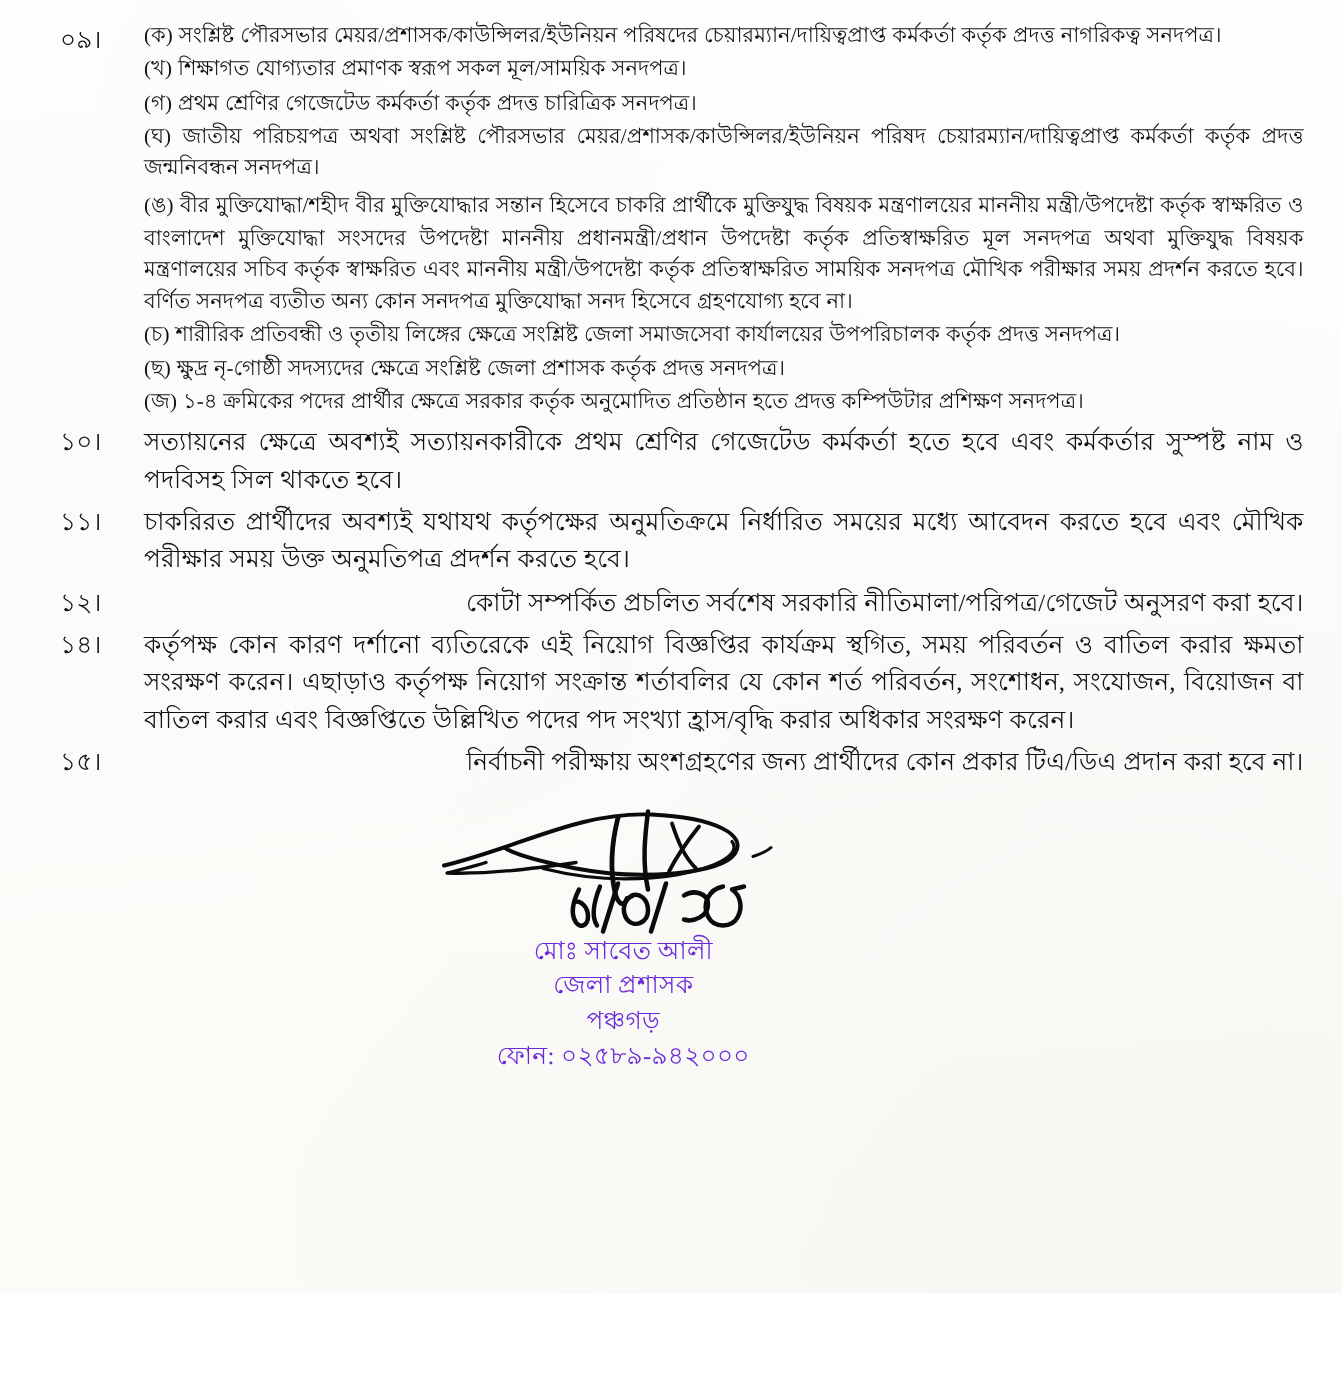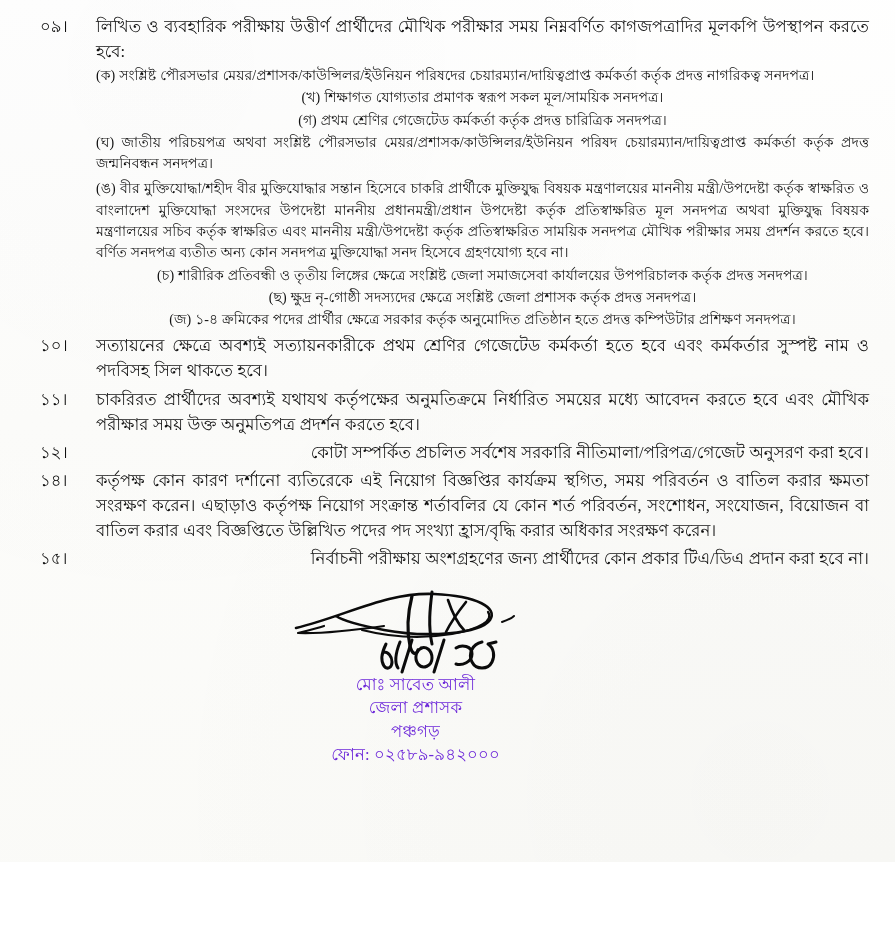--- a/index.html
+++ b/index.html
@@ -79,21 +79,21 @@
     font-size: 14px;
     line-height: 1.52;
     text-align: justify;
     text-justify: inter-word;
     color: #111111;
     margin: 0 0 1px 0;
     letter-spacing: 0.05px;
     word-spacing: 0.4px;
   }
   .subitem.short {
-    text-align: center;
+    text-align: left;
   }
 
   .gap-xs { height: 3px; }
 
   
   #sigblock {
     position: relative;
     z-index: 1;
     margin-top: 14px;
     padding-right: 64px;
@@ -127,21 +127,20 @@
 </head>
 <body>
 
 <div id="page">
 
   <div id="content">
 
     <div class="clause">
       <div class="clause-num">০৯।</div>
       <div class="clause-body">
-        <p class="ptext">লিখিত ও ব্যবহারিক পরীক্ষায় উত্তীর্ণ প্রার্থীদের মৌখিক পরীক্ষার সময় নিম্নবর্ণিত কাগজপত্রাদির মূলকপি উপস্থাপন করতে হবে:</p>
         <p class="subitem">(ক) সংশ্লিষ্ট পৌরসভার মেয়র/প্রশাসক/কাউন্সিলর/ইউনিয়ন পরিষদের চেয়ারম্যান/দায়িত্বপ্রাপ্ত কর্মকর্তা কর্তৃক প্রদত্ত নাগরিকত্ব সনদপত্র।</p>
         <p class="subitem short">(খ) শিক্ষাগত যোগ্যতার প্রমাণক স্বরূপ সকল মূল/সাময়িক সনদপত্র।</p>
         <p class="subitem short">(গ) প্রথম শ্রেণির গেজেটেড কর্মকর্তা কর্তৃক প্রদত্ত চারিত্রিক সনদপত্র।</p>
         <p class="subitem">(ঘ) জাতীয় পরিচয়পত্র অথবা সংশ্লিষ্ট পৌরসভার মেয়র/প্রশাসক/কাউন্সিলর/ইউনিয়ন পরিষদ চেয়ারম্যান/দায়িত্বপ্রাপ্ত কর্মকর্তা কর্তৃক প্রদত্ত জন্মনিবন্ধন সনদপত্র।</p>
         <div class="gap-xs"></div>
         <p class="subitem">(ঙ) বীর মুক্তিযোদ্ধা/শহীদ বীর মুক্তিযোদ্ধার সন্তান হিসেবে চাকরি প্রার্থীকে মুক্তিযুদ্ধ বিষয়ক মন্ত্রণালয়ের মাননীয় মন্ত্রী/উপদেষ্টা কর্তৃক স্বাক্ষরিত ও বাংলাদেশ মুক্তিযোদ্ধা সংসদের উপদেষ্টা মাননীয় প্রধানমন্ত্রী/প্রধান উপদেষ্টা কর্তৃক প্রতিস্বাক্ষরিত মূল সনদপত্র অথবা মুক্তিযুদ্ধ বিষয়ক মন্ত্রণালয়ের সচিব কর্তৃক স্বাক্ষরিত এবং মাননীয় মন্ত্রী/উপদেষ্টা কর্তৃক প্রতিস্বাক্ষরিত সাময়িক সনদপত্র মৌখিক পরীক্ষার সময় প্রদর্শন করতে হবে। বর্ণিত সনদপত্র ব্যতীত অন্য কোন সনদপত্র মুক্তিযোদ্ধা সনদ হিসেবে গ্রহণযোগ্য হবে না।</p>
         <p class="subitem short">(চ) শারীরিক প্রতিবন্ধী ও তৃতীয় লিঙ্গের ক্ষেত্রে সংশ্লিষ্ট জেলা সমাজসেবা কার্যালয়ের উপপরিচালক কর্তৃক প্রদত্ত সনদপত্র।</p>
         <p class="subitem short">(ছ) ক্ষুদ্র নৃ-গোষ্ঠী সদস্যদের ক্ষেত্রে সংশ্লিষ্ট জেলা প্রশাসক কর্তৃক প্রদত্ত সনদপত্র।</p>
         <p class="subitem short">(জ) ১-৪ ক্রমিকের পদের প্রার্থীর ক্ষেত্রে সরকার কর্তৃক অনুমোদিত প্রতিষ্ঠান হতে প্রদত্ত কম্পিউটার প্রশিক্ষণ সনদপত্র।</p>
       </div>

